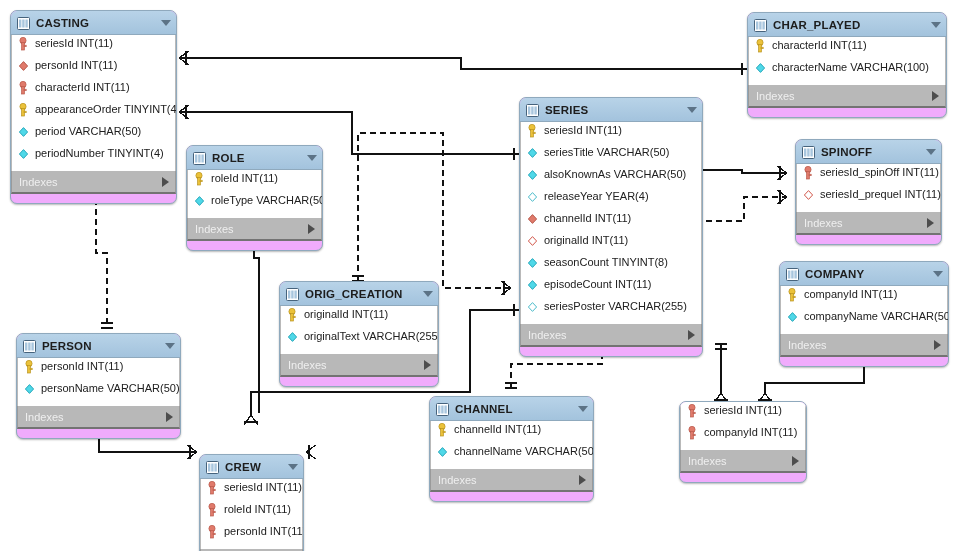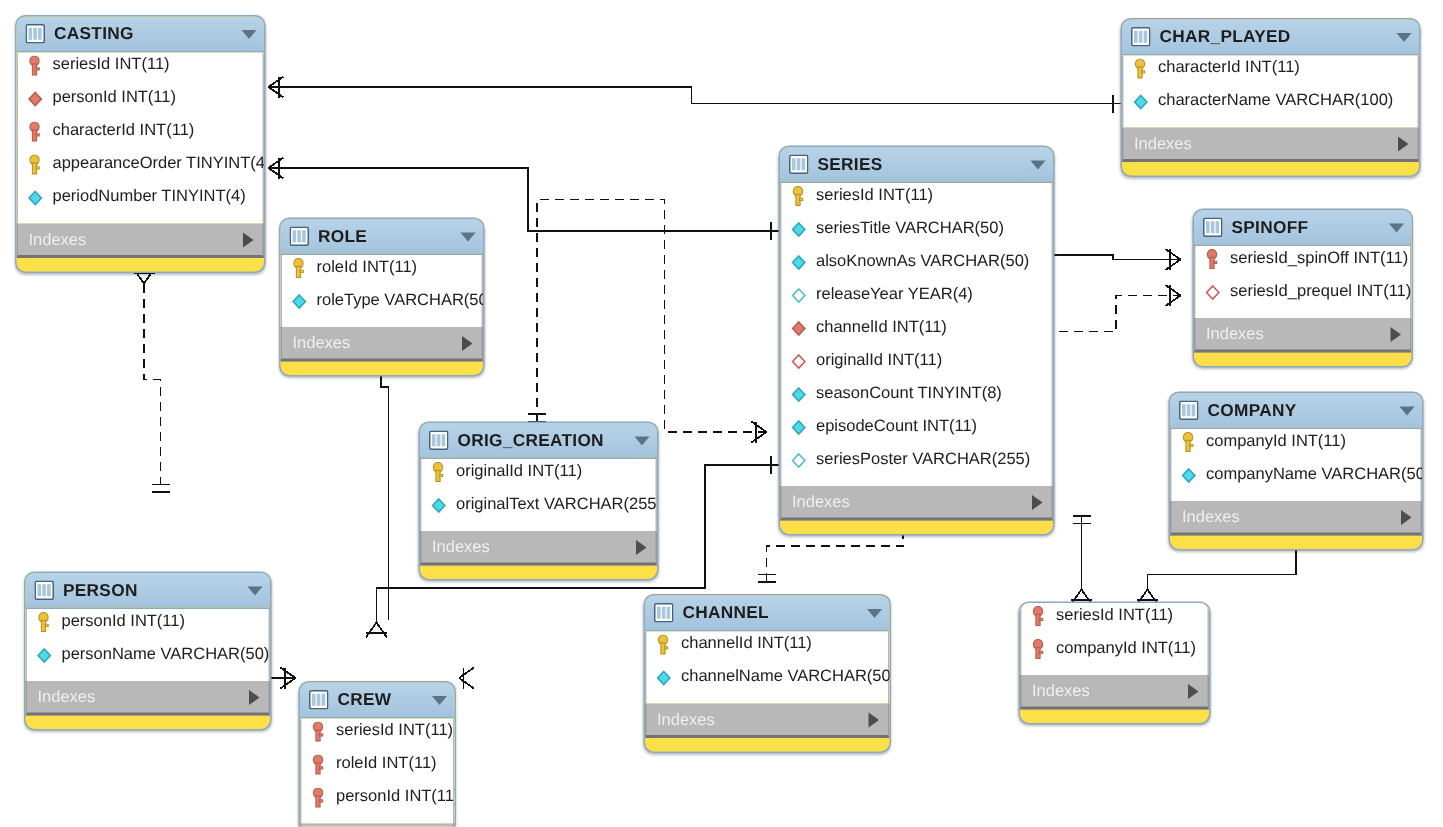--- a/index.html
+++ b/index.html
@@ -9,21 +9,21 @@
     font-family:"Liberation Sans", sans-serif;
     overflow:hidden;
     position:relative;
   }
   #canvas{position:absolute;left:0;top:0;width:962px;height:551px;}
   #lines{position:absolute;left:0;top:0;width:962px;height:551px;pointer-events:none;}
 
   .tbl{
     position:absolute;
     box-sizing:border-box;
-    background:#fde047;
+    background:#f0abfc;
     border:1px solid #8fa9bd;
     border-radius:7px;
     box-shadow:0 1px 2px rgba(0,0,0,0.28);
     padding:0 0 9px 0;
     overflow:hidden;
   }
   .tbl-hdr{
     height:23px;
     display:flex;
     align-items:center;
@@ -220,20 +220,26 @@
                 <ellipse cx="5" cy="3.6" rx="3.1" ry="3.3" fill="#ebc23a" stroke="#b8921f" stroke-width="0.7"></ellipse>
                 <rect x="3.6" y="5.6" width="2.8" height="7.4" fill="#ebc23a" stroke="#b8921f" stroke-width="0.7"></rect>
                 <rect x="6.0" y="8.2" width="2.2" height="1.5" fill="#ebc23a" stroke="#b8921f" stroke-width="0.6"></rect>
               </svg></span>
             <span class="row-txt">appearanceOrder TINYINT(4)</span>
           </div>
           <div class="row">
             <span class="row-ico"><svg width="12" height="14" viewBox="0 0 12 14">
                 <polygon points="5.5,2.6 9.6,7 5.5,11.4 1.4,7" fill="#4fd8e8" stroke="#27a8bb" stroke-width="1"></polygon>
               </svg></span>
+            <span class="row-txt">period VARCHAR(50)</span>
+          </div>
+          <div class="row">
+            <span class="row-ico"><svg width="12" height="14" viewBox="0 0 12 14">
+                <polygon points="5.5,2.6 9.6,7 5.5,11.4 1.4,7" fill="#4fd8e8" stroke="#27a8bb" stroke-width="1"></polygon>
+              </svg></span>
             <span class="row-txt">periodNumber TINYINT(4)</span>
           </div>
         </div>
         <div class="idx">
           <span class="idx-txt">Indexes</span>
           <span class="idx-arrow"></span>
         </div>
       </div>
       <div class="tbl" style="left: 747px; top: 12px; width: 200px;">
         <div class="tbl-hdr">
@@ -462,21 +468,21 @@
                 <polygon points="5.5,2.6 9.6,7 5.5,11.4 1.4,7" fill="#4fd8e8" stroke="#27a8bb" stroke-width="1"></polygon>
               </svg></span>
             <span class="row-txt">originalText VARCHAR(255)</span>
           </div>
         </div>
         <div class="idx">
           <span class="idx-txt">Indexes</span>
           <span class="idx-arrow"></span>
         </div>
       </div>
-      <div class="tbl" style="left: 16px; top: 333px; width: 165px; margin-top: 48px;">
+      <div class="tbl" style="left: 16px; top: 333px; width: 165px;">
         <div class="tbl-hdr">
           <span class="tbl-ico"><svg width="13" height="13" viewBox="0 0 13 13">
               <rect x="0.5" y="0.5" width="12" height="12" rx="1" fill="#ffffff" stroke="#46637c" stroke-width="1"></rect>
               <rect x="2" y="2.5" width="2.4" height="8" fill="#a8c6de"></rect>
               <rect x="5.2" y="2.5" width="2.4" height="8" fill="#a8c6de"></rect>
               <rect x="8.4" y="2.5" width="2.4" height="8" fill="#a8c6de"></rect>
             </svg></span>
           <span class="tbl-title">PERSON</span>
           <span class="caret"></span>
         </div>

